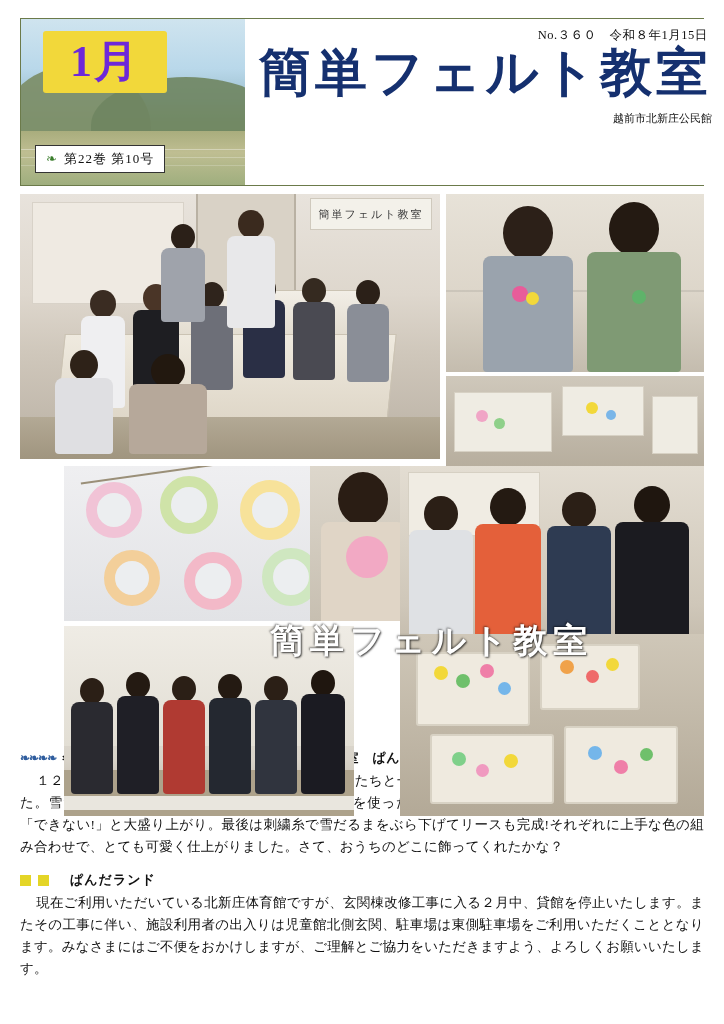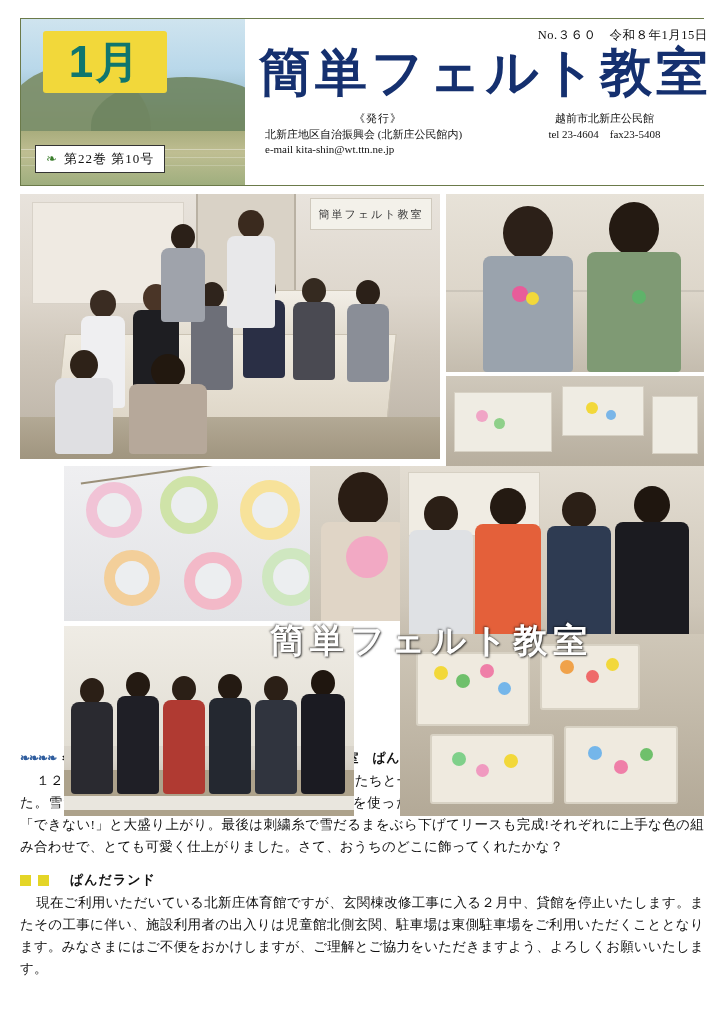--- a/index.html
+++ b/index.html
@@ -72,24 +72,24 @@
     position: absolute;
     left: 22px; top: 12px;
     width: 124px; height: 62px;
     background: #f2d83a;
     border-radius: 3px;
     display: flex;
     align-items: center;
     justify-content: center;
   }
   .month-badge span {
-    font-family: Liberation Sans, sans-serif;
+    font-family: Liberation Serif, serif;
     font-size: 44px;
     font-weight: bold;
-    color: #0f766e;
+    color: #6d28d9;
     letter-spacing: 2px;
     line-height: 1;
   }
   .vol-badge {
     position: absolute;
     left: 14px; bottom: 12px;
     background: #ffffff;
     border: 1px solid #333;
     padding: 4px 10px;
     font-size: 13px;
@@ -138,21 +138,21 @@
     flex: 0 0 226px;
     text-align: left;
     padding-left: 6px;
   }
   .pub-left .pub-head {
     text-align: center;
     letter-spacing: 1px;
   }
   .pub-right {
     flex: 1 1 auto;
-    text-align: center;
+    text-align: right;
     padding-left: 6px;
   }
 
   
   .collage {
     position: relative;
     margin-top: 8px;
     width: 684px;
     height: 545px;
   }
@@ -321,28 +321,22 @@
         <span class="leaf">❧</span>
         <span>第22巻 第10号</span>
       </div>
     </div>
 
     <div class="mast-right">
       <div class="issue-line">No.３６０　令和８年1月15日</div>
       <div class="title-main">簡単フェルト教室</div>
 
       <div class="pub-block">
-        <div class="pub-left">
-          <div class="pub-head">《発行》</div>
-          <div>北新庄地区自治振興会 (北新庄公民館内)</div>
-          <div>e-mail kita-shin@wt.ttn.ne.jp</div>
-        </div>
         <div class="pub-right">
           <div>越前市北新庄公民館</div>
-          <div>tel 23-4604　fax23-5408</div>
         </div>
       </div>
     </div>
   </div>
 
   <div class="collage">
 
     <div class="ph ph1">
       <div class="room"></div>
       <div class="wallpanel"></div>

